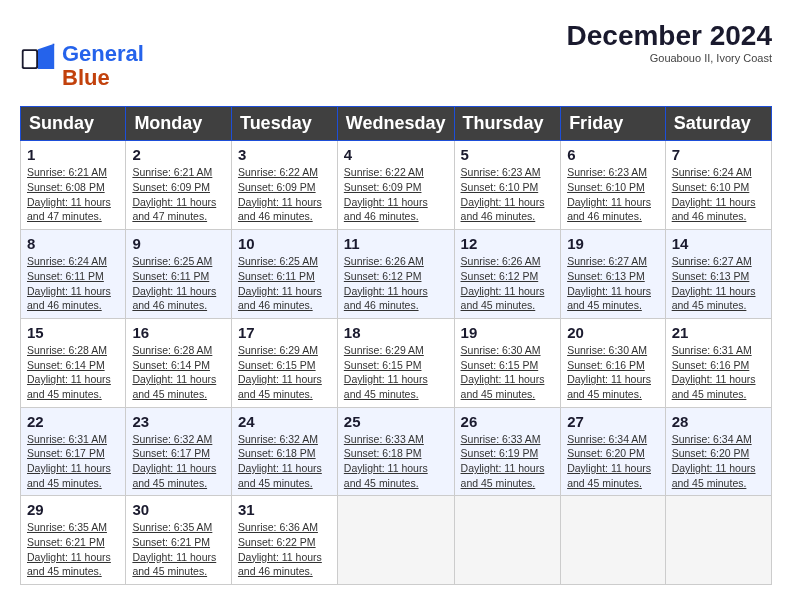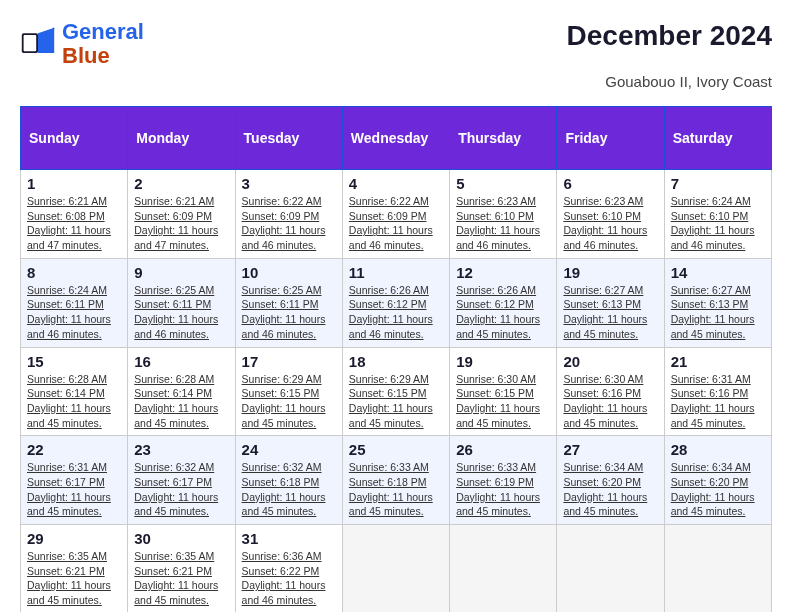--- a/index.html
+++ b/index.html
@@ -11,21 +11,22 @@
       padding: 20px;
     }
     .header {
       display: flex;
       justify-content: space-between;
       align-items: flex-start;
       margin-bottom: 16px;
     }
     .logo {
       display: flex;
-      align-items: center;
+      align-items: flex-start;
+      margin-top: 22px;
     }
     .logo-text {
       font-size: 22px;
       font-weight: bold;
       color: #1a1a2e;
       line-height: 1.1;
     }
     .logo-text span {
       color: #2563eb;
     }
@@ -36,34 +37,33 @@
     }
     .title-block {
       text-align: right;
     }
     .month-title {
       font-size: 28px;
       font-weight: bold;
       color: #1a1a2e;
     }
     .subtitle {
-      font-size: 15px;
+      font-size: 11px;
       color: #444;
-      margin-top: 21px;
     }
     .calendar {
       width: 100%;
       border-collapse: collapse;
     }
     .calendar thead th {
-      background: #6d28d9;
+      background: #404040;
       color: #fff;
       text-align: left;
-      padding: 23px 8px;
-      font-size: 14px;
+      padding: 6px 8px;
+      font-size: 18px;
       font-weight: bold;
       border: 1px solid #1d4ed8;
     }
     .calendar tbody td {
       vertical-align: top;
       border: 1px solid #ccc;
       padding: 5px 6px;
       width: calc(100% / 7);
       min-height: 80px;
     }

